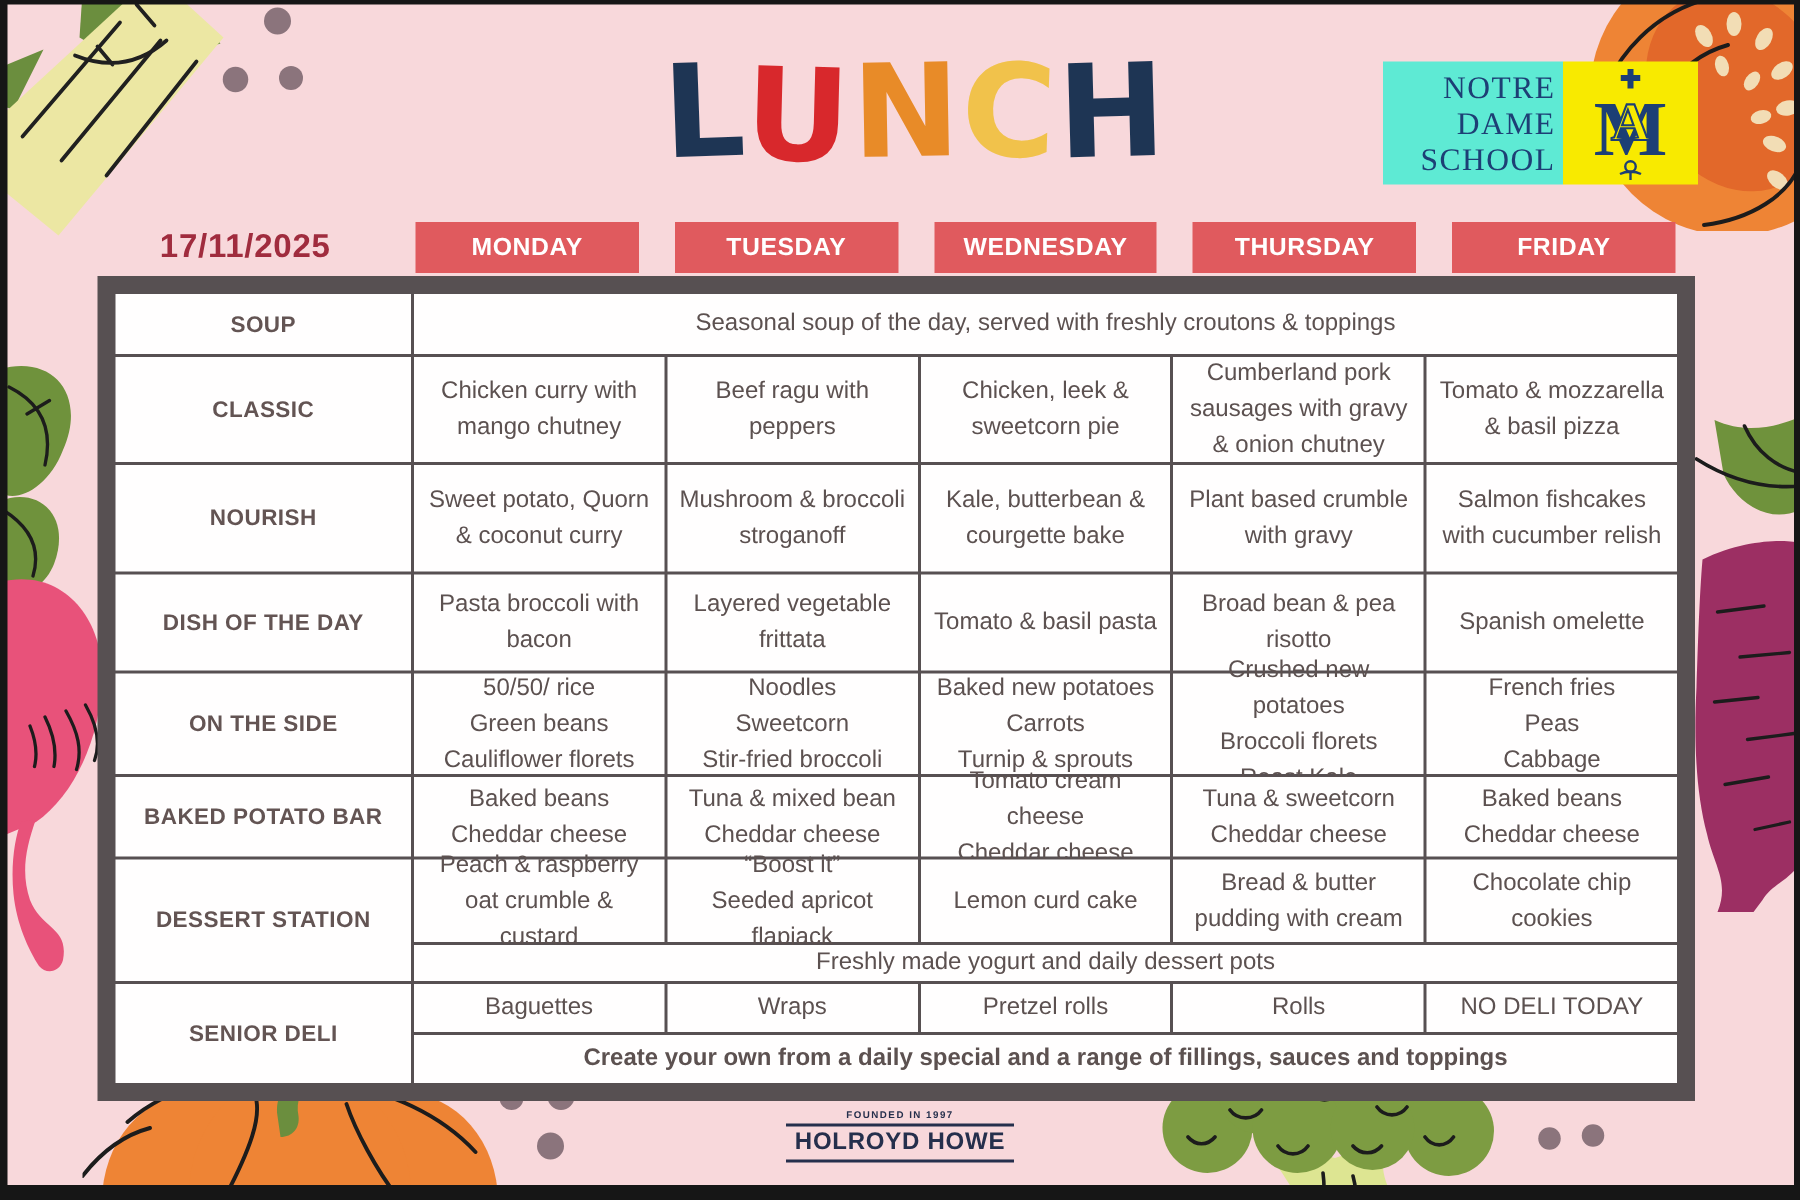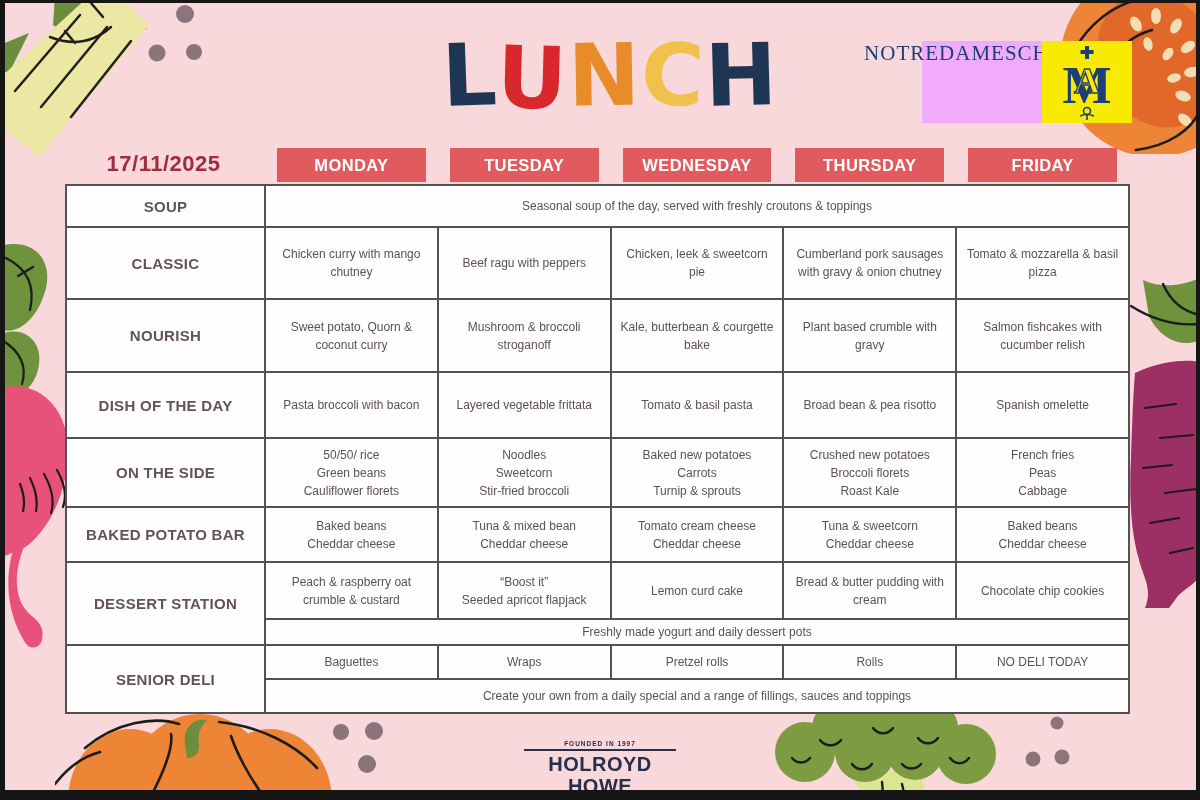--- a/index.html
+++ b/index.html
@@ -12,51 +12,51 @@
     border-style:solid;border-color:#161616;border-width:3px 4px 10px 5px;}
   .deco{position:absolute;z-index:1;pointer-events:none;}
 
   
   .title{position:absolute;left:380px;top:30px;width:460px;text-align:center;z-index:5;
     font-family:"DejaVu Sans",sans-serif;font-weight:bold;font-size:86px;line-height:1.05;letter-spacing:1px;}
   .tl{display:inline-block;}
 
   
   .nd-logo{position:absolute;left:922px;top:41px;height:82px;display:flex;z-index:6;}
-  .nd-white{width:120px;background:#f0abfc;display:flex;justify-content:center;
+  .nd-white{width:120px;background:#5eead4;display:flex;flex-direction:column;justify-content:center;
     text-align:right;padding-right:5px;box-sizing:border-box;
     font-family:"Liberation Serif",serif;color:#1d3f75;font-size:21px;line-height:1.15;letter-spacing:1px;}
   .nd-yellow{width:90px;background:#f8ea00;display:flex;align-items:center;justify-content:center;}
 
   
   .date{position:absolute;left:65px;top:151px;width:197px;text-align:center;z-index:6;
     font-weight:bold;font-size:22px;color:#a02c3e;letter-spacing:0.5px;}
 
   
   .hdr-grid{position:absolute;left:65px;top:148px;width:1065px;height:34px;z-index:6;
     display:grid;grid-template-columns:197px repeat(5,1fr);gap:2px;padding:0 2px;box-sizing:border-box;}
   .day-cell{background:#e05a5e;color:#ffffff;font-weight:bold;font-size:16.5px;letter-spacing:0.4px;
     display:flex;align-items:center;justify-content:center;margin:0 11px;}
 
   
   .menu-grid{position:absolute;left:65px;top:184px;width:1065px;z-index:5;
     display:grid;grid-template-columns:197px repeat(5,1fr);
     grid-template-rows:40px 70px 71px 64px 67px 53px 55px 24px 32px 32px;
-    gap:2px;padding:2px;box-sizing:border-box;background:#575052;}
+    gap:2px;padding:12px;box-sizing:border-box;background:#575052;}
   .menu-grid > div{background:#fffefe;display:flex;align-items:center;justify-content:center;
     text-align:center;padding:1px 6px;box-sizing:border-box;}
   .lbl{font-weight:bold;font-size:15px;color:#635453;letter-spacing:0.3px;}
-  .cell{font-size:12px;color:#5c5150;line-height:1.5;white-space:pre-line;}
+  .cell{font-size:16px;color:#5c5150;line-height:1.5;white-space:pre-line;}
   .span5{grid-column:2/7;}
 
   
   .hh{position:absolute;left:520px;top:740px;width:160px;z-index:6;text-align:center;color:#252f4c;}
   .hh .tiny{font-size:6.5px;letter-spacing:1px;font-weight:bold;}
   .hh .rule{height:2px;background:#252f4c;margin:2px 4px;}
-  .hh .name{font-size:20px;font-weight:bold;letter-spacing:0.5px;line-height:1.1;}
+  .hh .name{font-size:16px;font-weight:bold;letter-spacing:0.5px;line-height:1.1;}
 </style>
 </head>
 <body>
 
 <svg class="deco" style="left:-5px;top:-5px;" width="215" height="175" viewBox="0 0 215 175">
   <path d="M60,0 L122,4 L152,34 L96,52 L58,30 Z" fill="#6b8e3e"></path>
   <path d="M0,52 L34,38 L14,78 L0,74 Z" fill="#6b8e3e"></path>
   <path d="M108,-12 L154,30 L44,162 L-22,108 Z" fill="#ece7a3"></path>
   <path d="M85,20 L20,96" stroke="#202020" stroke-width="2.5" fill="none" stroke-linecap="round"></path>
   <path d="M112,32 L46,112" stroke="#202020" stroke-width="2.5" fill="none" stroke-linecap="round"></path>
@@ -234,21 +234,21 @@
   <div class="cell">Bread &amp; butter pudding with cream</div>
   <div class="cell">Chocolate chip cookies</div>
   <div class="cell span5" style="grid-row:8;">Freshly made yogurt and daily dessert pots</div>
 
   <div class="lbl" style="grid-row:9 / span 2;">SENIOR DELI</div>
   <div class="cell">Baguettes</div>
   <div class="cell">Wraps</div>
   <div class="cell">Pretzel rolls</div>
   <div class="cell">Rolls</div>
   <div class="cell">NO DELI TODAY</div>
-  <div class="cell span5" style="grid-row:10;">Create your own from a daily special and a range of fillings, sauces and toppings</div>
+  <div class="cell span5" style="grid-row:10;font-weight:bold;">Create your own from a daily special and a range of fillings, sauces and toppings</div>
 </div>
 
 <div class="hh">
   <div class="tiny">FOUNDED IN 1997</div>
   <div class="rule"></div>
   <div class="name">HOLROYD HOWE</div>
   <div class="rule"></div>
 
 </div>
 

